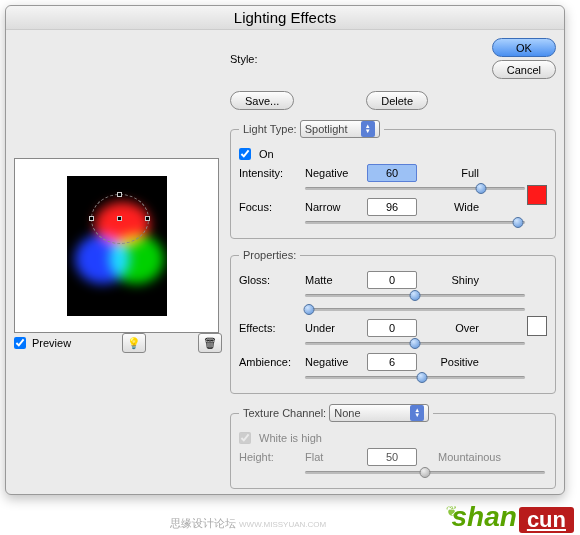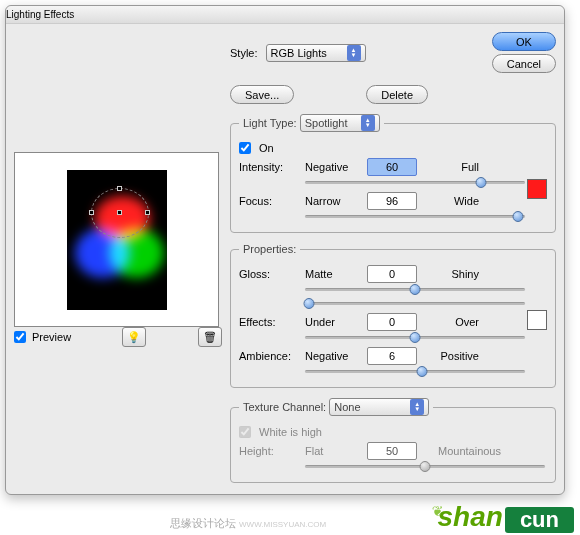--- a/index.html
+++ b/index.html
@@ -1,18 +1,18 @@
 <!DOCTYPE html>
 <html><head>
 <meta charset="utf-8">
 <style>
   * { box-sizing: border-box; margin: 0; padding: 0; font-family: "Lucida Grande", Arial, sans-serif; font-size: 11px; }
   body { background: #fff; width: 580px; height: 535px; position: relative; }
   .dialog { position: absolute; left: 5px; top: 5px; width: 560px; height: 490px; background: #ebebeb; border: 1px solid #999; border-radius: 6px; box-shadow: 0 4px 12px rgba(0,0,0,0.25); }
-  .titlebar { text-align: left; font-size: 10px; padding: 3px 0; border-bottom: 1px solid #ccc; background: linear-gradient(#f5f5f5,#ddd); border-radius: 6px 6px 0 0; }
+  .titlebar { text-align: center; font-size: 15px; padding: 3px 0; border-bottom: 1px solid #ccc; background: linear-gradient(#f5f5f5,#ddd); border-radius: 6px 6px 0 0; }
   .body { display: flex; padding: 8px; gap: 8px; }
   .left-col { width: 208px; display: flex; flex-direction: column; }
   .right-col { flex: 1; display: flex; flex-direction: column; gap: 6px; }
   .preview-box { border: 1px solid #888; background: #fff; width: 205px; height: 175px; margin-top: 120px; display: flex; align-items: center; justify-content: center; }
   .preview-inner { width: 100px; height: 140px; background: #000; position: relative; overflow: hidden; }
   .blob { position: absolute; border-radius: 50%; filter: blur(6px); mix-blend-mode: screen; }
   .blob.r { background: #ff2020; width: 55px; height: 45px; left: 28px; top: 26px; }
   .blob.g { background: #00d000; width: 55px; height: 50px; left: 42px; top: 58px; }
   .blob.b { background: #2040ff; width: 55px; height: 50px; left: 8px; top: 58px; }
   .ellipse { position: absolute; left: 24px; top: 18px; width: 58px; height: 50px; border: 1px dashed #888; border-radius: 50%; }
@@ -40,21 +40,21 @@
   .slider-wrap { margin: 0 2px 2px 66px; }
   .slider { position: relative; height: 12px; }
   .track { position: absolute; left: 0; right: 0; top: 5px; height: 3px; background: #bbb; border-radius: 2px; border-top: 1px solid #999; }
   .thumb { position: absolute; top: 1px; width: 11px; height: 11px; border-radius: 50%; background: radial-gradient(circle at 35% 30%, #cfe5ff, #5a8fd6); border: 1px solid #4a6fa0; transform: translateX(-50%); }
   .swatch { width: 20px; height: 20px; border: 1px solid #666; }
   .row-after { display: flex; align-items: center; }
   .disabled { color: #888; }
   .watermark { position: absolute; bottom: 4px; left: 170px; font-size: 11px; color: #aaa; }
   .watermark2 { position: absolute; right: 6px; bottom: 2px; display: flex; align-items: flex-end; gap: 2px; }
   .watermark2 .s { font-size: 28px; font-weight: bold; color: #59a300; font-style: italic; }
-  .watermark2 .cun { font-size: 22px; font-weight: bold; color: #fff; background: #15803d; padding: 0 15px; border-radius: 3px; }
+  .watermark2 .cun { font-size: 22px; font-weight: bold; color: #fff; background: #b91c1c; padding: 0 8px; border-radius: 3px; text-decoration: underline; }
   .leaf { color: #8cc63f; font-size: 14px; position: relative; top: -14px; left: 8px; }
 </style>
 </head>
 <body>
 
 <div class="dialog">
   <div class="titlebar">Lighting Effects</div>
   <div class="body">
     <div class="left-col">
       <div class="preview-box">
@@ -79,24 +79,20 @@
         <span style="width:40px"></span>
         <span class="iconbtn">
             <span>🗑</span>
           </span>
       </div>
     </div>
 
     <div class="right-col">
       <div class="toprow">
         <span class="label">Style:</span>
-        <div class="select">
-          <span>RGB Lights</span>
-          <span class="arrows">▲<br>▼</span>
-        </div>
         <div class="btncol">
           <div class="btn aqua">
               <span>OK</span>
             </div>
           <div class="btn">
               <span>Cancel</span>
             </div>
         </div>
       </div>
       <div class="subrow">

